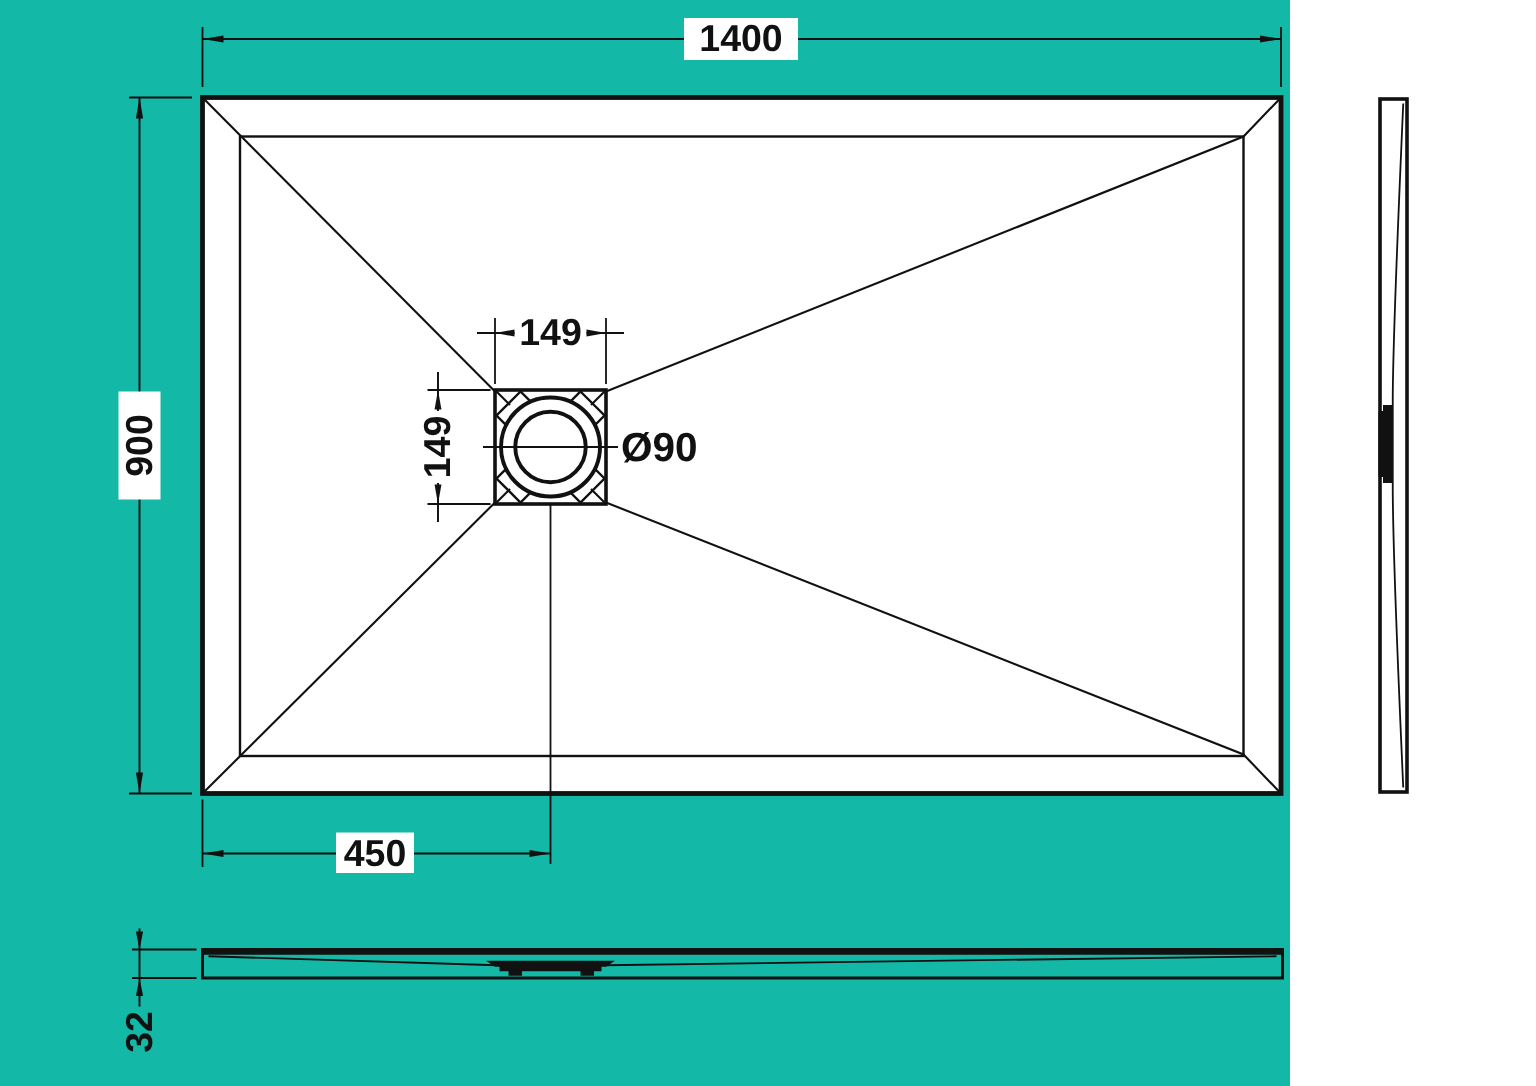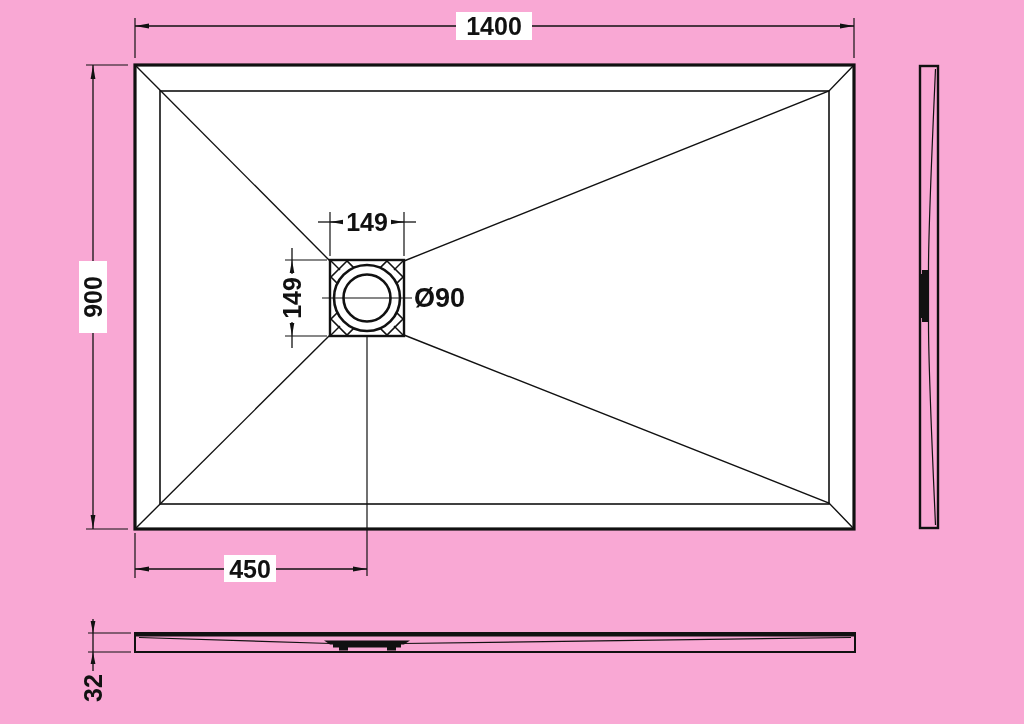--- a/index.html
+++ b/index.html
@@ -4,24 +4,24 @@
 <style>
   html, body {
     margin: 0;
     padding: 0;
     background: #ffffff;
     width: 1024px;
     height: 724px;
     overflow: hidden;
   }
   .drawing-wrap {
-    width: 1024px;
+    width: 860px;
     height: 724px;
     position: relative;
-    background: #f9a8d4;
+    background: #14b8a6;
   }
   svg {
     display: block;
   }
   .dim-text {
     font-family: "Liberation Sans", "DejaVu Sans", sans-serif;
     font-weight: bold;
     font-size: 25px;
     fill: #111111;
   }

